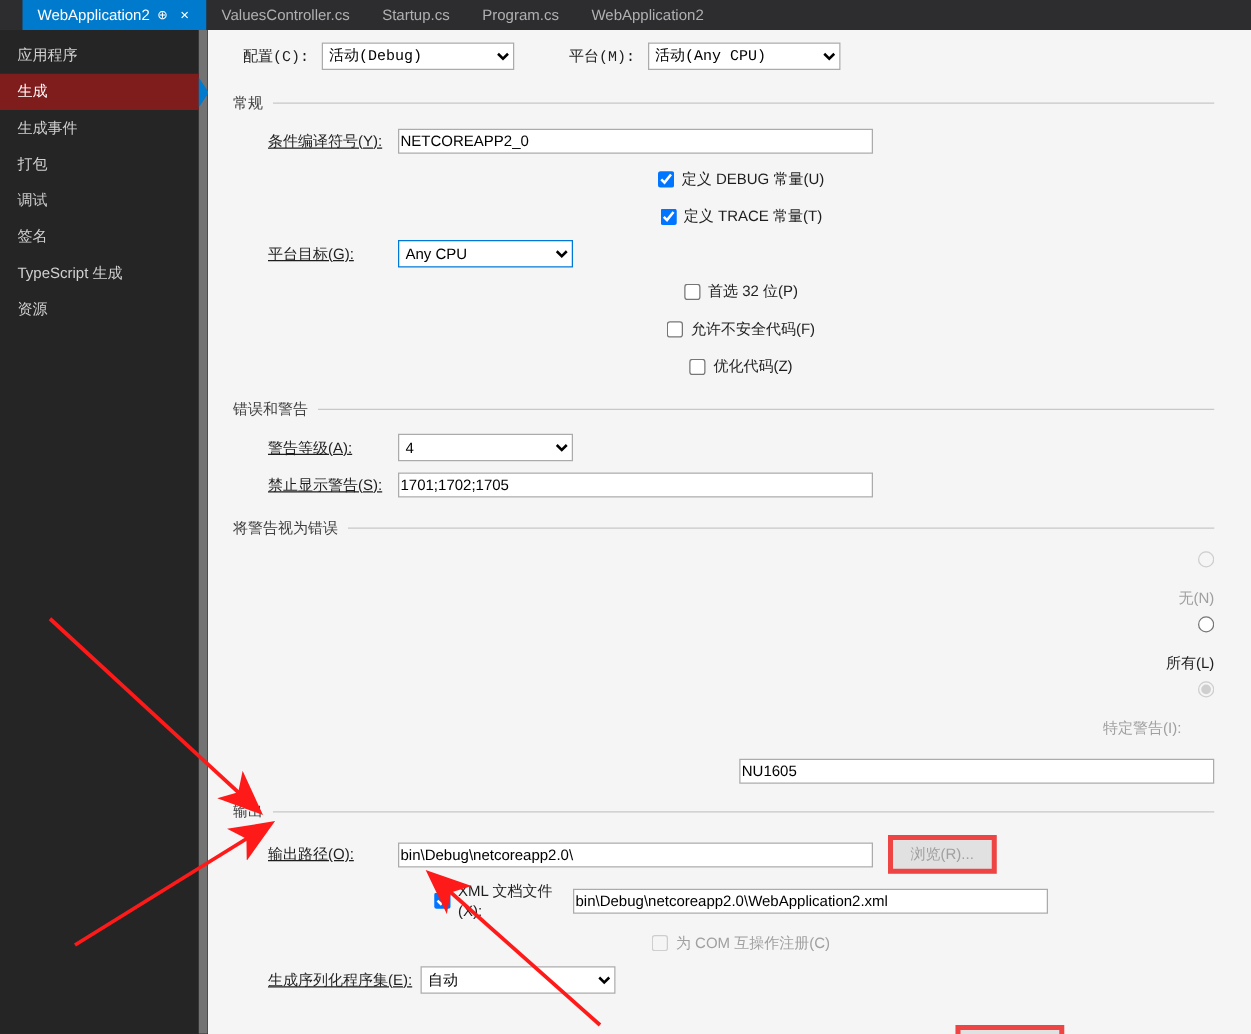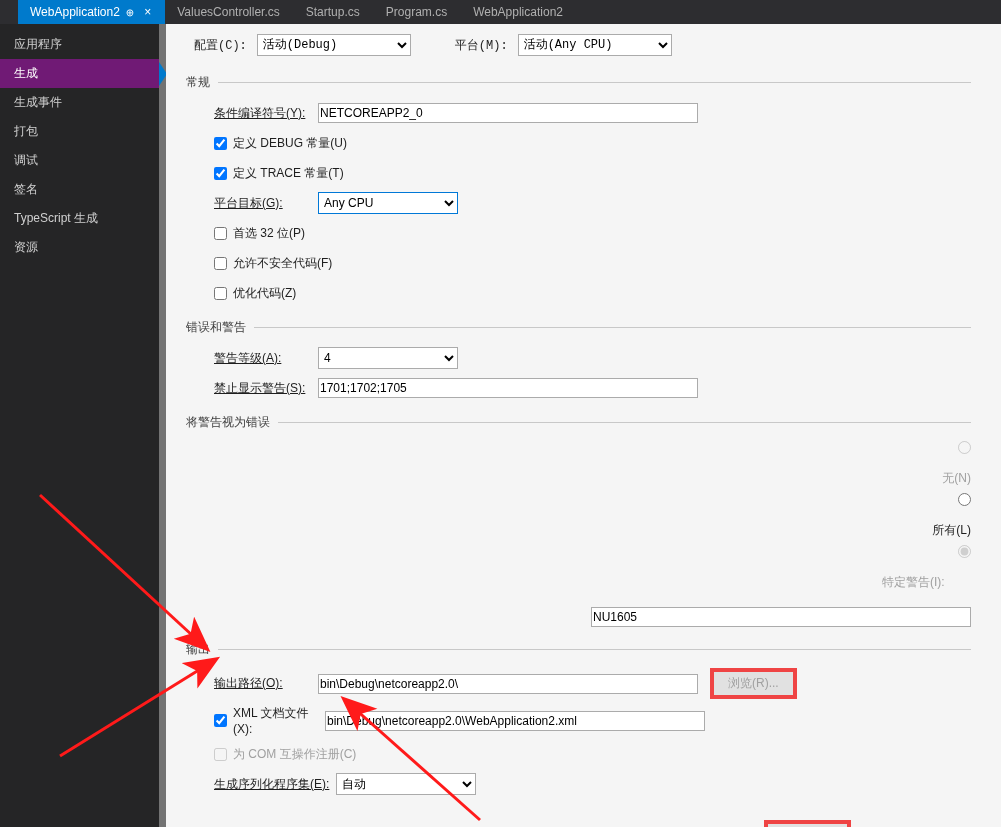--- a/index.html
+++ b/index.html
@@ -44,21 +44,21 @@
     border-right: 7px solid #737373;
     padding-top: 6px;
   }
   .side-item {
     padding: 6px 14px;
     color: #d0d0d0;
     cursor: pointer;
     position: relative;
   }
   .side-item.active {
-    background: #701a75;
+    background: #7f1d1d;
     color: #fff;
   }
   .side-item.active::after {
     content: "";
     position: absolute;
     right: -8px;
     top: 50%;
     transform: translateY(-50%);
     border-left: 8px solid #007acc;
     border-top: 12px solid transparent;
@@ -106,21 +106,21 @@
     display: flex;
     align-items: center;
     margin: 6px 0 6px 28px;
     min-height: 24px;
   }
   .row .label {
     width: 104px;
     text-align: left;
     text-decoration: underline;
   }
-  .chk { display: flex; align-items: center; gap: 6px; }
+  .chk { display: flex; align-items: center; gap: 6px; justify-content: center; }
   .chk input { margin: 0; }
   .radio { display: flex; align-items: flex-end; gap: 16px; flex-direction: column; }
   input[type="checkbox"], input[type="radio"] { width: 13px; height: 13px; }
   .disabled { color: #a0a0a0; }
   .btn {
     padding: 3px 14px;
     border: 4px solid #ef4444;
     background: #e1e1e1;
     font-family: inherit;
     font-size: 12px;
@@ -266,21 +266,21 @@
       <input type="checkbox" checked="" style="">
       <span style="width:86px">XML 文档文件(X):</span>
       <input type="text" style="width: 380px;" value="bin\Debug\netcoreapp2.0\WebApplication2.xml">
     </div>
     <div class="row chk disabled">
       <input type="checkbox" disabled="" style="">
       <span>为 COM 互操作注册(C)</span>
     </div>
     <div class="row">
       <span class="label" style="width:122px">生成序列化程序集(E):</span>
-      <select style="width:140px">
+      <select style="width:156px">
         <option>自动</option>
       </select>
     </div>
 
     <div style="margin:24px 0 0 0; text-align:right; padding-right:120px;">
       <button class="btn">高级(D)...</button>
     </div>
 
   </div>
 </div>

